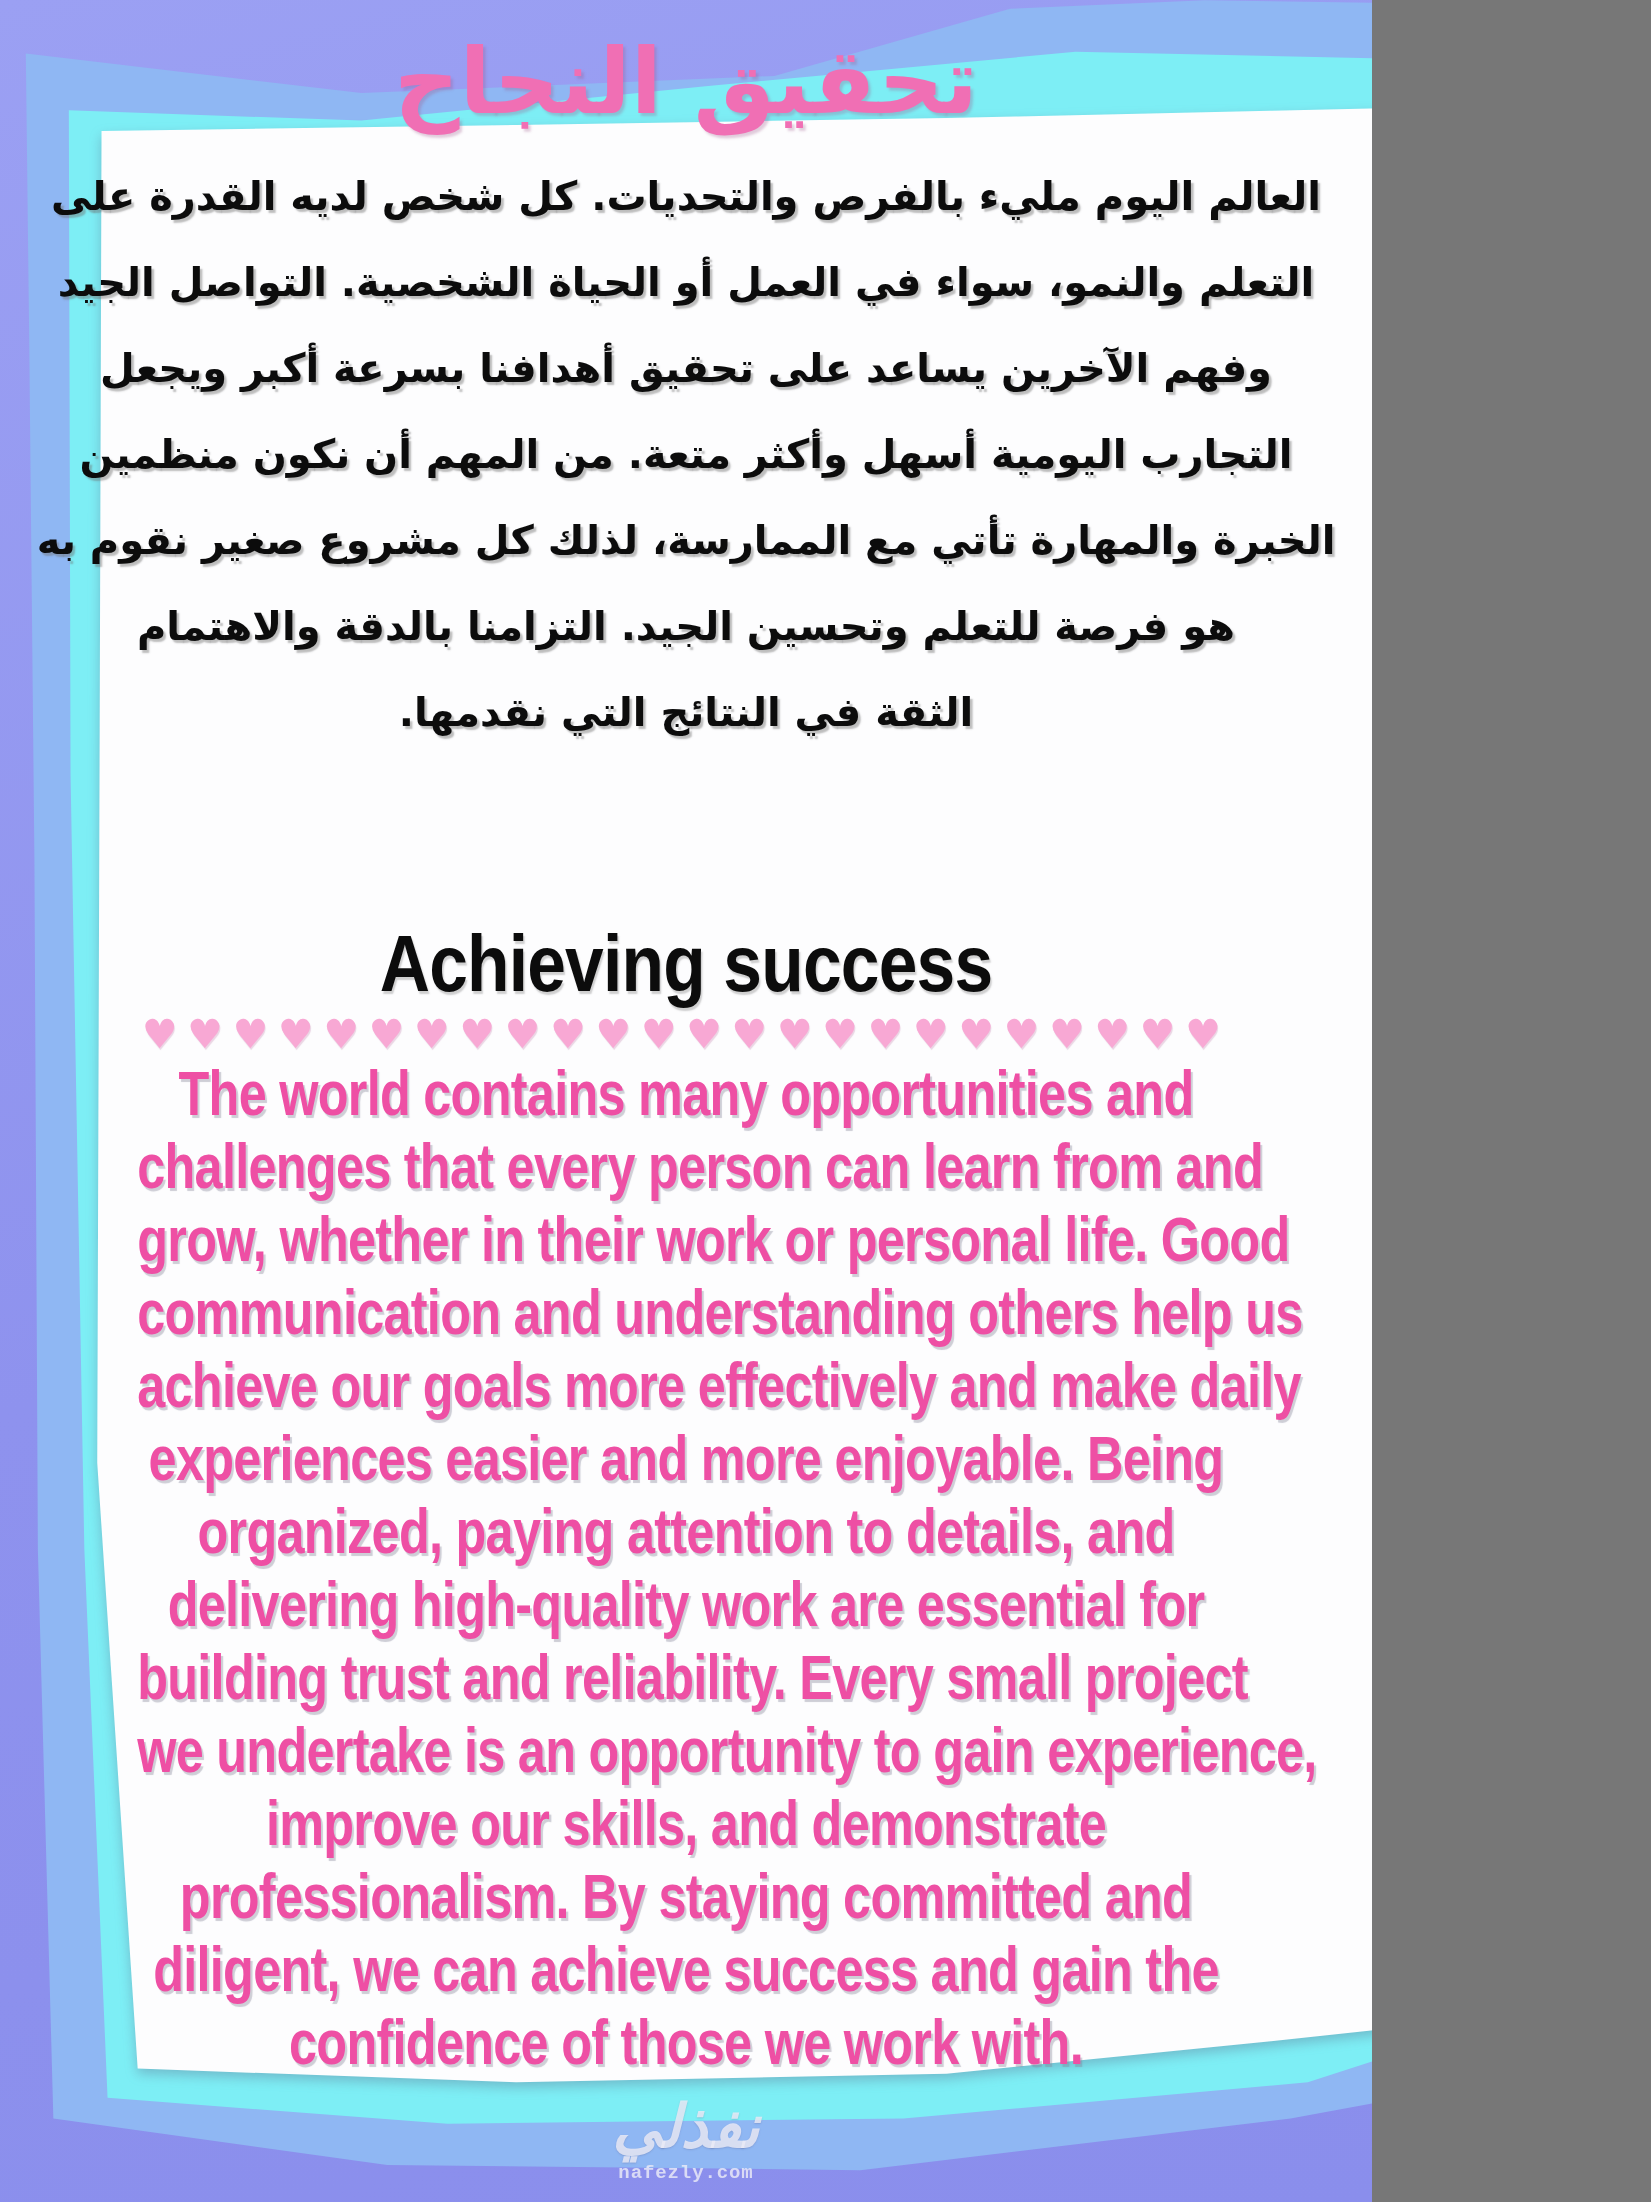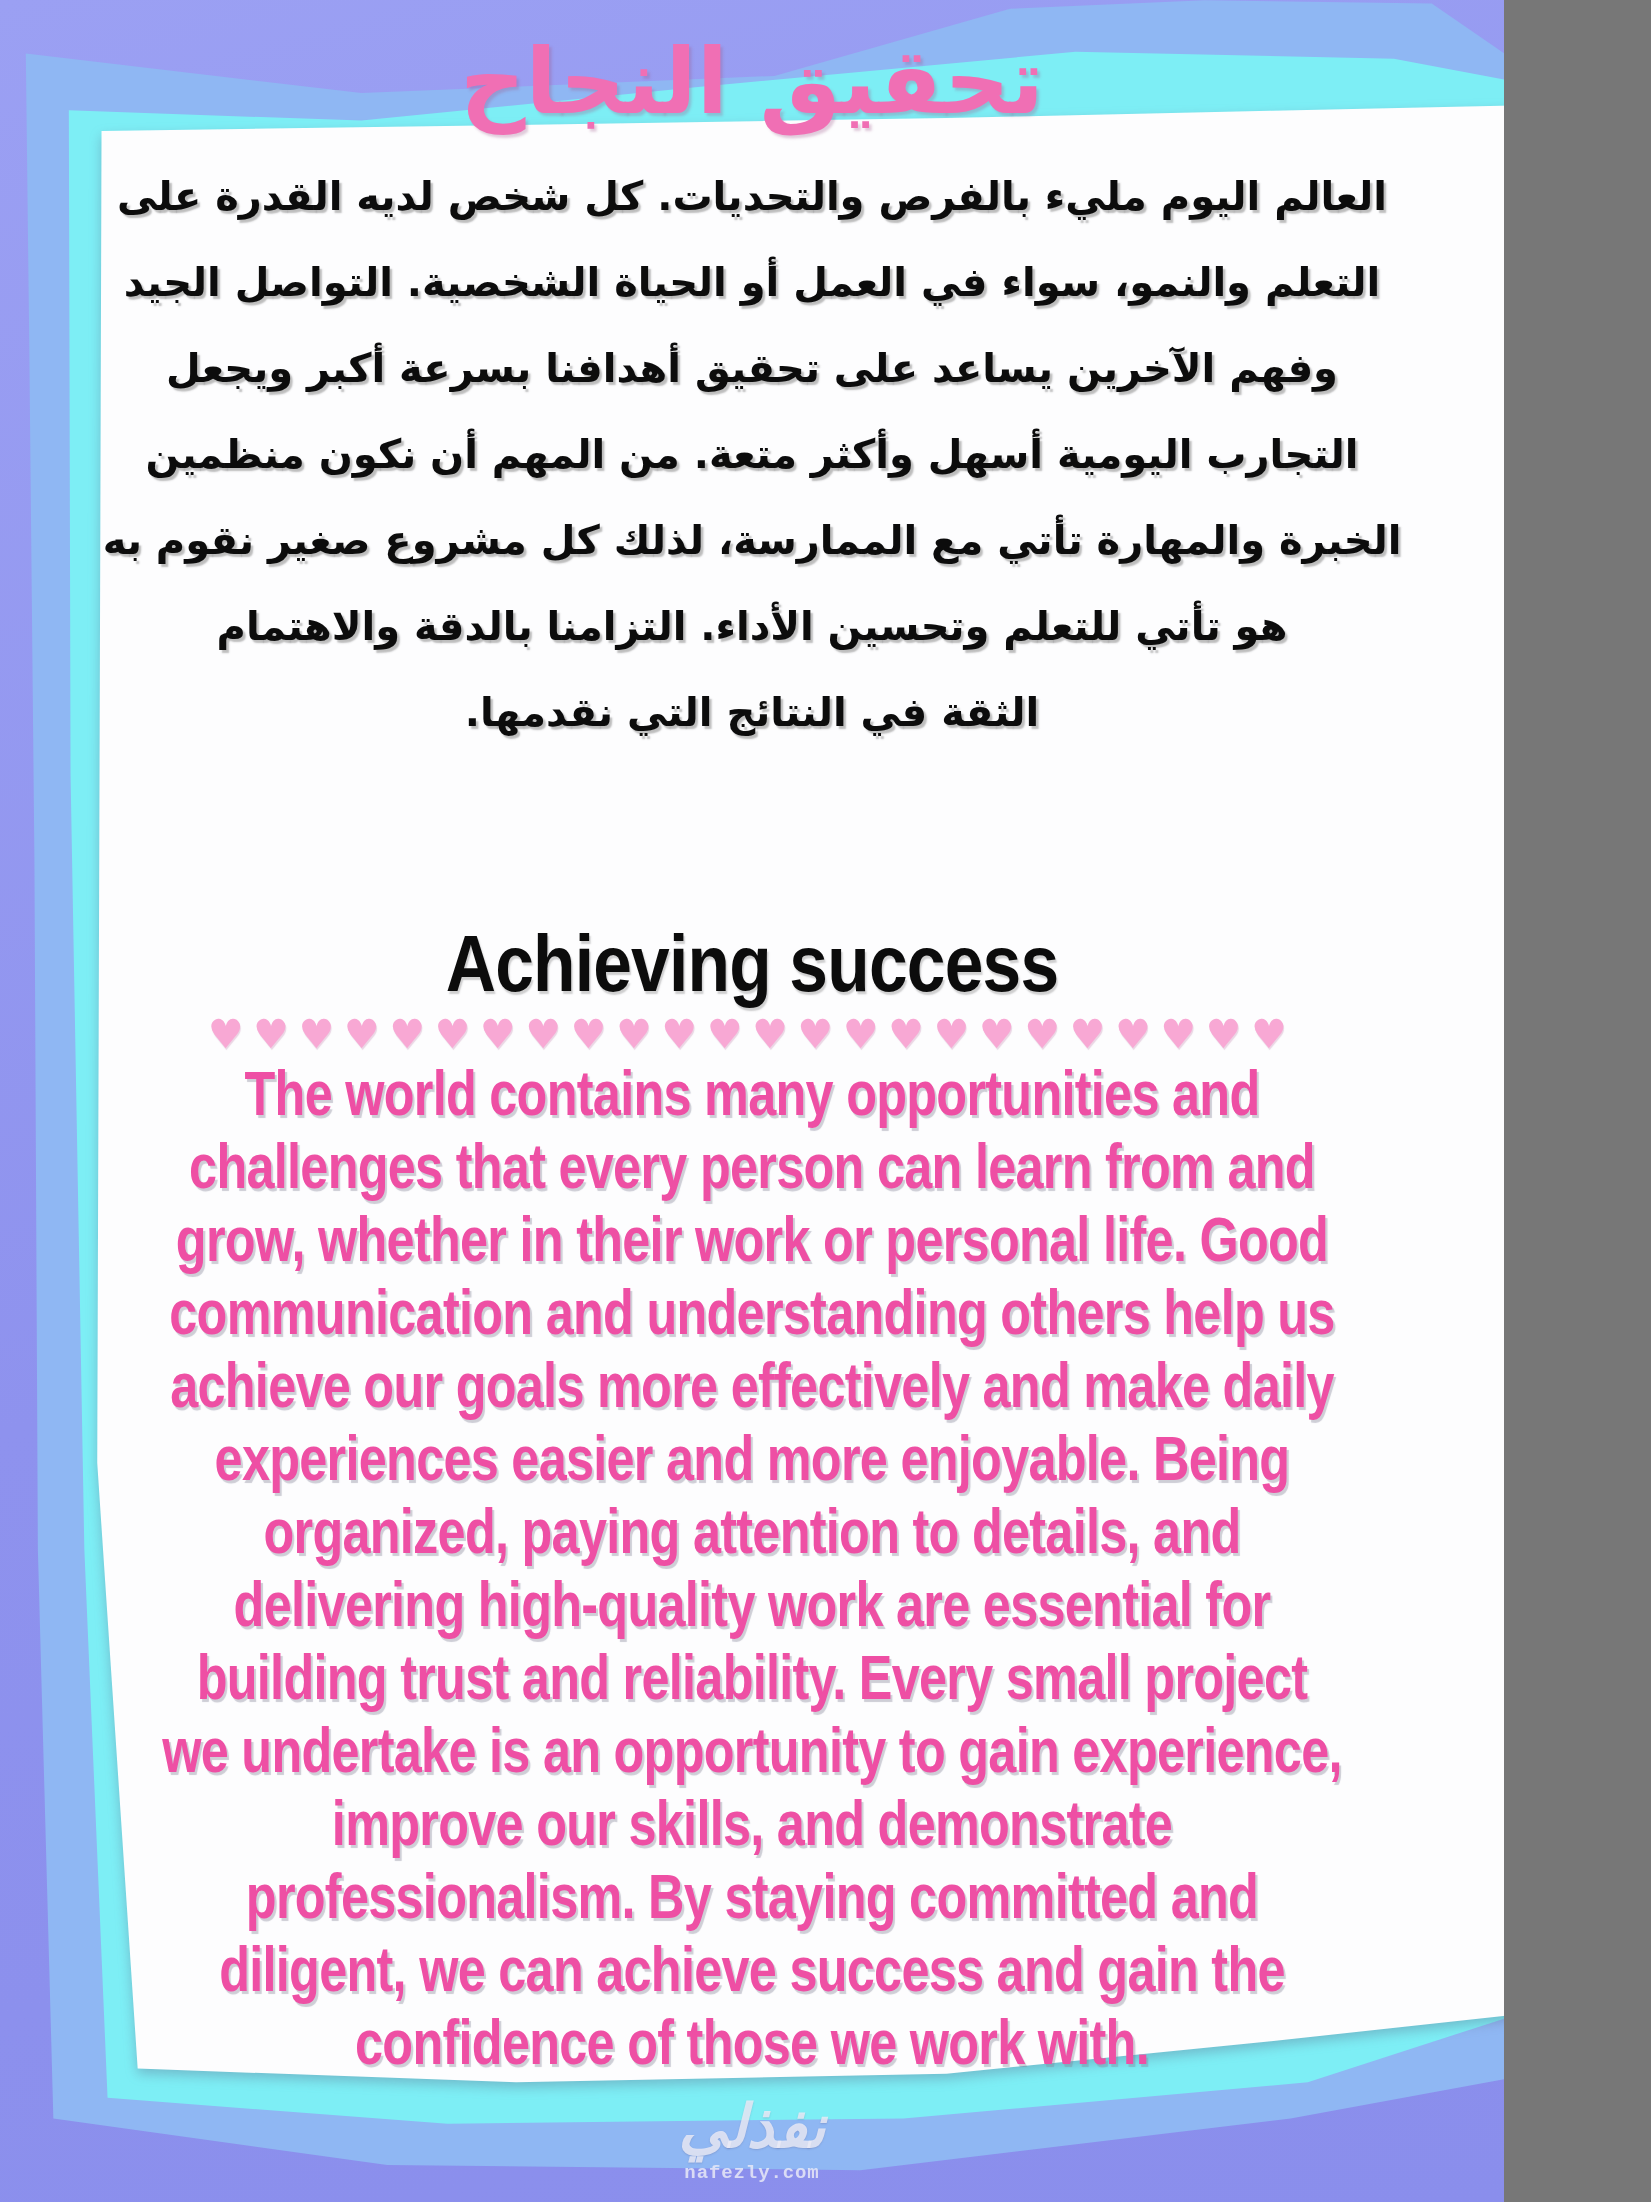--- a/index.html
+++ b/index.html
@@ -1,18 +1,18 @@
 <!DOCTYPE html>
 <html style="--periwinkle: #8e92ee; --periwinkle-light: #9ba0f3; --periwinkle-dark: #8a8eec; --lightblue: #8fb7f3; --cyan: #7deef5; --paper: #fdfdfe; --title-pink: #f06fb4; --body-pink: #ee4fa4; --hearts-pink: #f8a8d4; --ink: #0c0c0c; --watermark: rgba(236,236,246,0.82);font-size:13.8px"><head>
 <meta charset="utf-8">
 <style>
   html,body{margin:0;padding:0;background:#777;}
   .canvas{
     position:relative;
-    width:1504px;height:2203px;
+    width:1372px;height:2203px;
     overflow:hidden;
     background:linear-gradient(165deg, var(--periwinkle-light) 0%, var(--periwinkle) 55%, var(--periwinkle-dark) 100%);
     font-family:"DejaVu Sans", sans-serif;
   }
   .bg-svg{position:absolute;inset:0;}
   .layer{position:absolute;left:0;width:100%;text-align:center;}
 
   
   .title{
     top:15.5px;
@@ -97,21 +97,21 @@
   </svg>
 
   <div class="layer title">تحقيق النجاح</div>
 
   <div class="layer ar-block">
       <div>العالم اليوم مليء بالفرص والتحديات. كل شخص لديه القدرة على</div>
       <div>التعلم والنمو، سواء في العمل أو الحياة الشخصية. التواصل الجيد</div>
       <div>وفهم الآخرين يساعد على تحقيق أهدافنا بسرعة أكبر ويجعل</div>
       <div>التجارب اليومية أسهل وأكثر متعة. من المهم أن نكون منظمين</div>
       <div>الخبرة والمهارة تأتي مع الممارسة، لذلك كل مشروع صغير نقوم به</div>
-      <div>هو تأتي للتعلم وتحسين الأداء. التزامنا بالدقة والاهتمام</div>
+      <div>هو فرصة للتعلم وتحسين الجيد. التزامنا بالدقة والاهتمام</div>
       <div>الثقة في النتائج التي نقدمها.</div>
     </div>
 
   <div class="layer en-heading">Achieving success</div>
 
   <div class="layer hearts">♥♥♥♥♥♥♥♥♥♥♥♥♥♥♥♥♥♥♥♥♥♥♥♥</div>
 
   <div class="layer en-block">
       <div>The world contains many opportunities and</div>
       <div>challenges that every person can learn from and</div>

